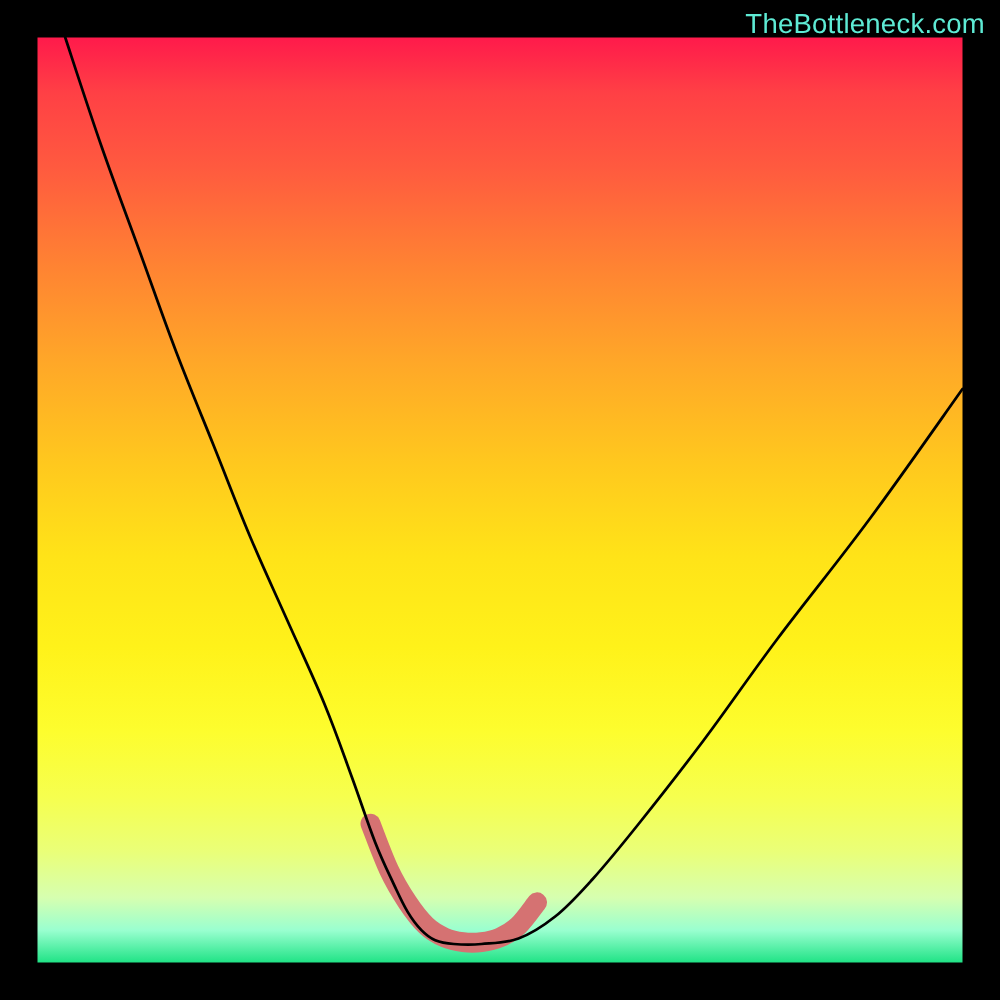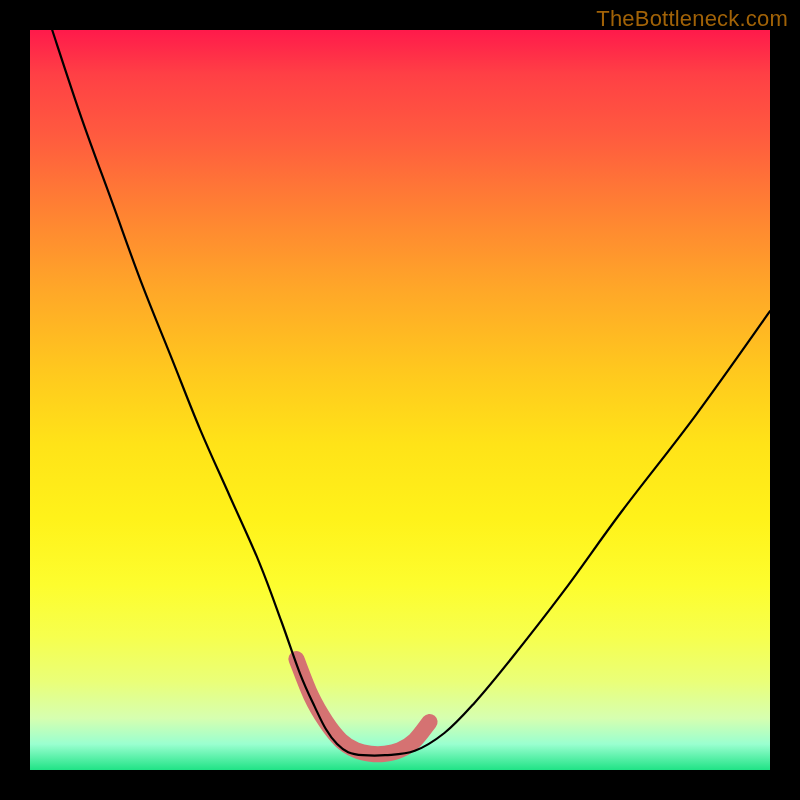--- a/index.html
+++ b/index.html
@@ -40,21 +40,21 @@
       #eaff78 88%,
       #d6ffb0 93%,
       #9affd0 96.5%,
       #20e386 100%
     );
   }
   .watermark {
     position: absolute;
     top: 6px;
     right: 12px;
-    color: #a16207;
+    color: #5eead4;
     font-size: 22px;
     letter-spacing: 0.2px;
     z-index: 5;
     user-select: none;
   }
   svg.curve {
     position: absolute;
     left: 0;
     top: 0;
     width: 740px;

